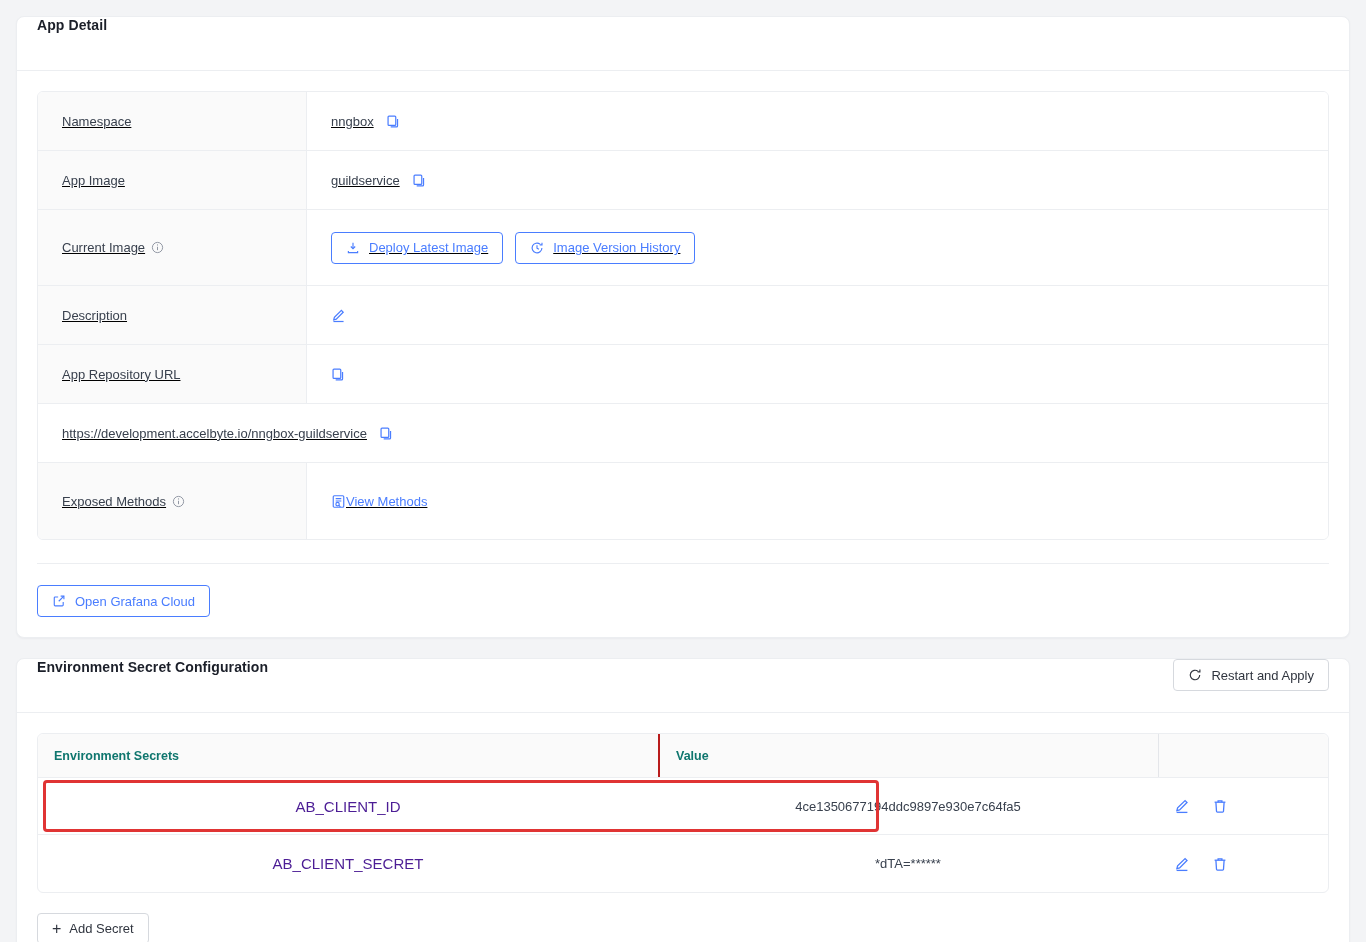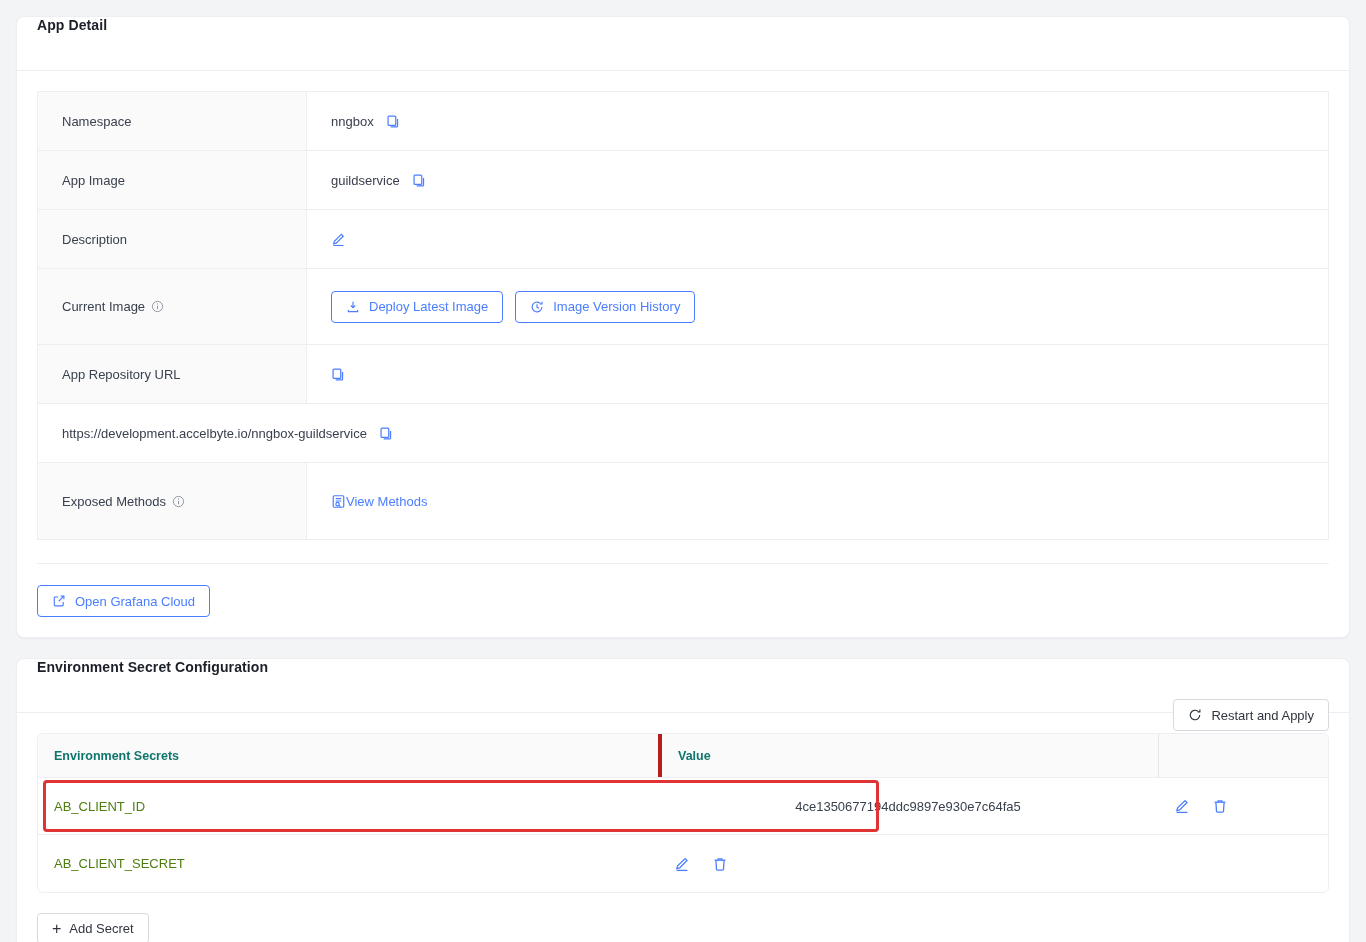--- a/index.html
+++ b/index.html
@@ -42,23 +42,24 @@
     font-size: 14px;
     font-weight: 700;
     color: #1b1f29;
     letter-spacing: 0.1px;
   }
   .card-body { padding: 20px; }
 
   
   .detail-table {
     border: 1px solid #eceef1;
-    border-radius: 0;
+    border-radius: 6px;
     overflow: hidden;
     width: 100%;
+    text-decoration: underline;
   }
   .detail-row {
     display: flex;
     border-bottom: 1px solid #eceef1;
     min-height: 59px;
   }
   .detail-row:last-child { border-bottom: none; }
   .detail-label {
     width: 269px;
     flex: 0 0 269px;
@@ -126,21 +127,20 @@
     background: #ffffff;
     white-space: nowrap;
   }
   .btn-outline-primary {
     border: 1px solid #4a7dff;
     color: #4a7dff;
   }
   .btn-outline-gray {
     border: 1px solid #d6d9de;
     color: #30353f;
-    margin-top: 40px;
   }
   .btn svg { display:block; }
   .btn-row { display: flex; gap: 12px; }
 
   .link-btn {
     display: inline-flex;
     align-items: center;
     gap: 0;
     color: #4a7dff;
     font-size: 13px;
@@ -175,36 +175,37 @@
   .sh-cell {
     font-size: 12.5px;
     font-weight: 700;
     color: #0f766e;
     padding: 0 16px;
     display: flex;
     align-items: center;
     height: 100%;
   }
   .sh-name { flex: 0 0 620px; }
-  .sh-value { flex: 1; border-left: 4px solid #b91c1c; }
+  .sh-value { flex: 1; border-left: 2px solid #b91c1c; }
   .sh-actions { flex: 0 0 170px; border-left: 1px solid #e4e6ea; }
 
   .secret-row {
     display: flex;
     height: 57px;
     align-items: center;
     border-bottom: 1px solid #eceef1;
     position: relative;
   }
   .secret-row:last-child { border-bottom: none; }
   .sr-name {
     flex: 0 0 620px;
     padding: 0 16px;
-    font-size: 13px;
-    color: #4d7c0f;
+    font-size: 15px;
+    color: #4c1d95;
+    text-align: center;
   }
   .sr-value {
     flex: 1;
     padding: 0 16px;
     font-size: 13px;
     color: #39414e;
     text-align: center;
   }
   .sr-actions {
     flex: 0 0 170px;
@@ -279,34 +280,20 @@
         <div class="detail-row">
           <div class="detail-label">
             <span>App Image</span>
           </div>
           <div class="detail-value">
             <span>guildservice</span>
             <span class="copy-icon">
               <svg viewBox="0 0 16 16" width="15" height="15" fill="none" stroke="currentColor" stroke-width="1.3">
                 <rect x="2.2" y="2.2" width="8.2" height="10" rx="1"></rect>
                 <path d="M5 13.8h6.3a1 1 0 0 0 1-1V5.4"></path>
-              </svg>
-            </span>
-          </div>
-        </div>
-
-        <div class="detail-row">
-          <div class="detail-label">
-            <span>Description</span>
-          </div>
-          <div class="detail-value">
-            <span class="pencil-icon">
-              <svg viewBox="0 0 16 16" width="15" height="15" fill="none" stroke="currentColor" stroke-width="1.3">
-                <path d="M11.1 2.6 13 4.5 5.6 11.9 2.9 12.6l0.7-2.7z"></path>
-                <path d="M2.6 14.4h10.8"></path>
               </svg>
             </span>
           </div>
         </div>
 
         <div class="detail-row row-image">
           <div class="detail-label">
             <span>Current Image</span>
             <span class="info-icon">
               <svg viewBox="0 0 16 16" width="13" height="13" fill="none" stroke="currentColor" stroke-width="1.2">
@@ -333,20 +320,34 @@
                   <path d="M8 4.8V8.2l2.2 1.3"></path>
                 </svg>
                 <span>Image Version History</span>
               </button>
             </div>
           </div>
         </div>
 
         <div class="detail-row">
           <div class="detail-label">
+            <span>Description</span>
+          </div>
+          <div class="detail-value">
+            <span class="pencil-icon">
+              <svg viewBox="0 0 16 16" width="15" height="15" fill="none" stroke="currentColor" stroke-width="1.3">
+                <path d="M11.1 2.6 13 4.5 5.6 11.9 2.9 12.6l0.7-2.7z"></path>
+                <path d="M2.6 14.4h10.8"></path>
+              </svg>
+            </span>
+          </div>
+        </div>
+
+        <div class="detail-row">
+          <div class="detail-label">
             <span>App Repository URL</span>
           </div>
           <div class="detail-value">
             <span class="copy-icon">
               <svg viewBox="0 0 16 16" width="15" height="15" fill="none" stroke="currentColor" stroke-width="1.3">
                 <rect x="2.2" y="2.2" width="8.2" height="10" rx="1"></rect>
                 <path d="M5 13.8h6.3a1 1 0 0 0 1-1V5.4"></path>
               </svg>
             </span>
           </div>
@@ -442,20 +443,21 @@
                 <path d="M2.6 4.2h10.8"></path>
                 <path d="M6.1 4.2V2.8h3.8v1.4"></path>
                 <path d="M3.9 4.2l0.6 9a0.9 0.9 0 0 0 0.9 0.85h5.2a0.9 0.9 0 0 0 0.9-0.85l0.6-9"></path>
               </svg>
             </span>
           </div>
         </div>
 
         <div class="secret-row">
           <div class="sr-name">AB_CLIENT_SECRET</div>
+          <div class="sr-value">*dTA=******</div>
           <div class="sr-actions">
             <span class="act-icon">
               <svg viewBox="0 0 16 16" width="16" height="16" fill="none" stroke="currentColor" stroke-width="1.3">
                 <path d="M11.1 2.6 13 4.5 5.6 11.9 2.9 12.6l0.7-2.7z"></path>
                 <path d="M2.6 14.4h10.8"></path>
               </svg>
             </span>
             <span class="act-icon">
               <svg viewBox="0 0 16 16" width="16" height="16" fill="none" stroke="currentColor" stroke-width="1.3">
                 <path d="M2.6 4.2h10.8"></path>

